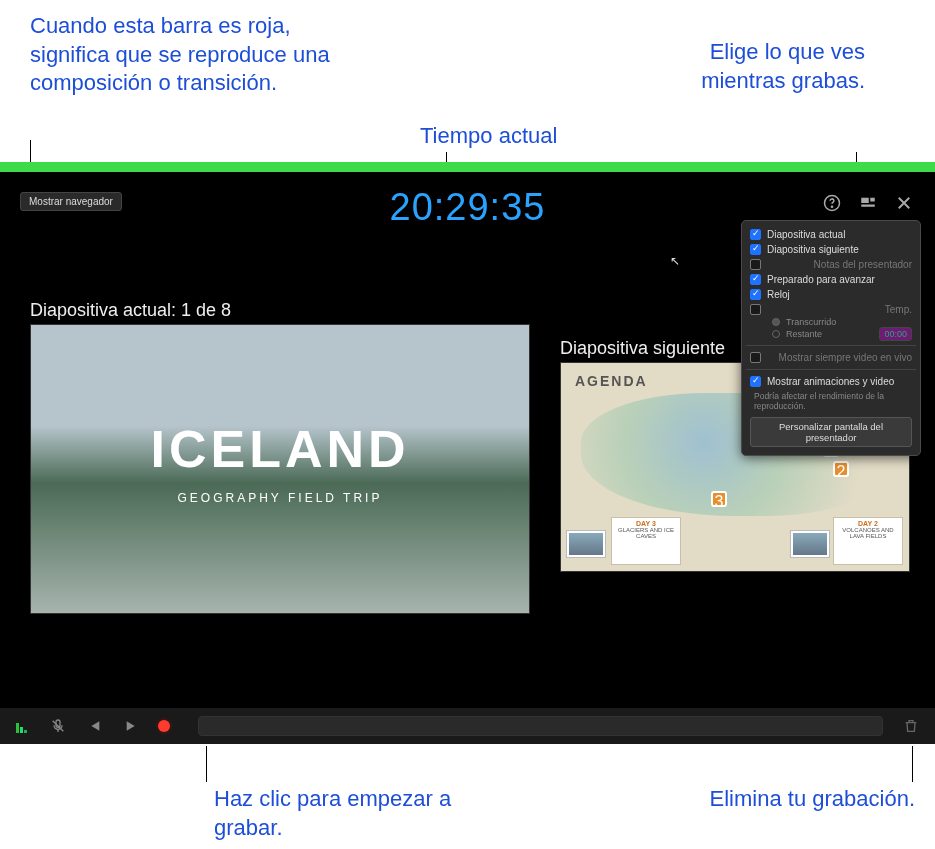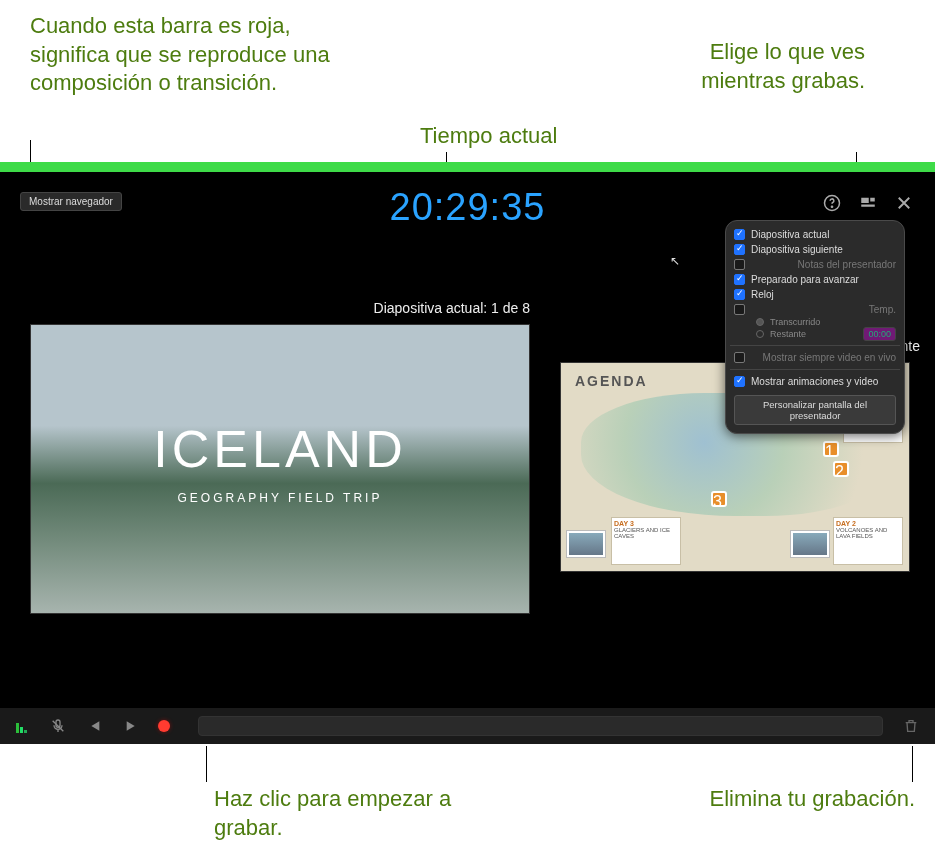--- a/index.html
+++ b/index.html
@@ -8,21 +8,21 @@
     background: #fff;
     width: 935px;
     height: 849px;
     position: relative;
     overflow: hidden;
   }
   
   .callout {
     position: absolute;
     font-size: 22px;
-    color: #4d7c0f;
+    color: #1d4ed8;
     line-height: 1.3;
   }
   .callout-line {
     position: absolute;
     background: #000;
   }
   
   .green-bar {
     position: absolute;
     top: 162px; left: 0; right: 0;
@@ -61,39 +61,39 @@
     position: absolute;
     top: 22px; right: 22px;
     display: flex;
     gap: 18px;
     color: #aaa;
   }
   .top-icons svg { width: 18px; height: 18px; display:block; }
   .icon-btn { cursor: pointer; }
   .slide-label {
     position: absolute;
-    font-size: 14px;
+    font-size: 18px;
     color: #eee;
-    text-align: right;
+    text-align: left;
   }
   .slide-label.current { top: 128px; left: 30px; width: 500px; }
   .slide-label.next    { top: 166px; left: 560px; width: 360px; }
   
   .slide-thumb {
     position: absolute;
     background: linear-gradient(to bottom, #b6c5cc 0%, #b6c5cc 35%, #4b6a56 55%, #738b7c 75%, #a7b4ae 100%);
     border: 1px solid #333;
   }
   .slide-thumb.current { top: 152px; left: 30px; width: 500px; height: 290px; }
-  .slide-thumb.next    { top: 190px; left: 560px; width: 350px; height: 210px; background: #e2dbc6; }
+  .slide-thumb.next    { top: 190px; left: 560px; width: 350px; height: 210px; background: #e2dbc6; text-align: center; }
   .slide-thumb .title-overlay {
     position: absolute; top:50%; left:50%; transform: translate(-50%,-58%);
     text-align:center; color:#fff;
   }
-  .slide-thumb .title-overlay .big { font-size: 52px; font-weight: 400; letter-spacing: 4px; }
+  .slide-thumb .title-overlay .big { font-size: 52px; font-weight: 700; letter-spacing: 4px; }
   .slide-thumb .title-overlay .sub { font-size: 12px; letter-spacing: 3px; margin-top:12px; }
   .slide-thumb.next .agenda {
     position:absolute; top:10px; left:14px; font-size:14px; font-weight:700; letter-spacing:2px; color:#555;
   }
   .slide-thumb.next .map {
     position:absolute; top:30px; left:20px; right:20px; bottom:55px;
     background: radial-gradient(circle at 40% 40%, #9fc0d1 0%, #b9d0b8 40%, #e2dbc6 80%);
     border-radius: 40% 50% 40% 50%;
   }
   .slide-thumb.next .chip {
@@ -102,25 +102,25 @@
   }
   .slide-thumb.next .chip .hdr{font-size:7px; font-weight:700; color:#c76d1e;}
   .slide-thumb.next .thumb {
     position:absolute; width:38px; height:26px; background: linear-gradient(#8ab,#678);
     border:2px solid #fff; box-shadow:0 0 0 1px #bbb;
   }
   .pin {position:absolute;width:16px;height:16px;background:#e88e2a;border:2px solid #fff;border-radius:3px;}
   
   .popover {
     position: absolute;
-    top: 48px; right: 30px;
+    top: 48px; right: 14px;
     width: 180px;
     background: #2b2b2b;
     border: 1px solid #4a4a4a;
-    border-radius: 12px;
+    border-radius: 5px;
     box-shadow: 0 2px 12px rgba(0,0,0,.6);
     padding: 6px 8px 8px;
     color: #ddd;
     font-size: 10px;
   }
   .popover .row {
     display: flex; align-items: center; gap: 6px;
     padding: 2px 0;
   }
   .popover .row.disabled { color: #777; justify-content: space-between; }
@@ -282,20 +282,21 @@
     <div class="sep"></div>
     <div class="row disabled">
       <input type="checkbox" style="">
       <span>Mostrar siempre video en vivo</span>
     </div>
     <div class="sep"></div>
     <div class="row">
       <input type="checkbox" checked="" style="">
       <span>Mostrar animaciones y video</span>
     </div>
+    <div class="note">Podría afectar el rendimiento de la reproducción.</div>
     <button class="customize-btn">Personalizar pantalla del presentador</button>
   </div>
 
   <div class="bottom-bar">
     <div class="levels">
         <span></span>
         <span></span>
         <span></span>
       </div>
     <span style="color:#888">

